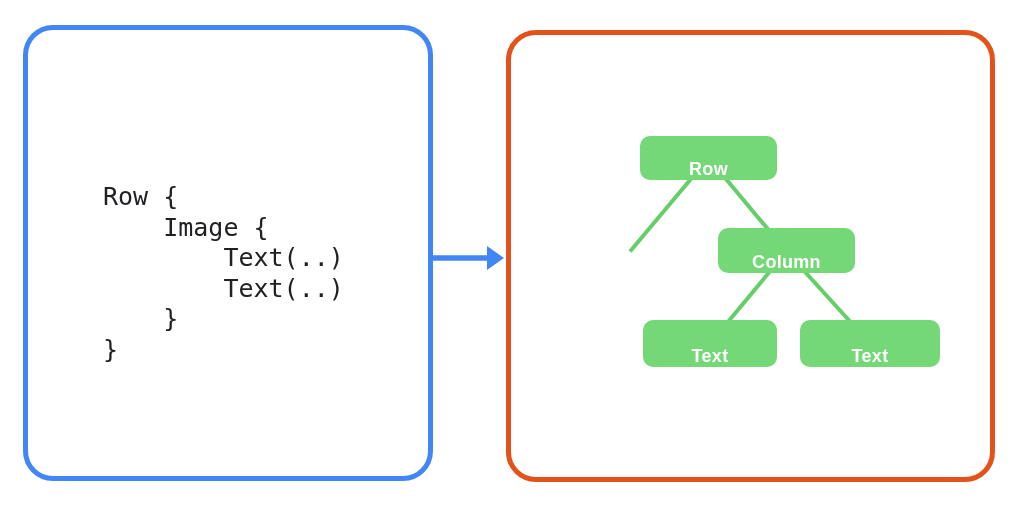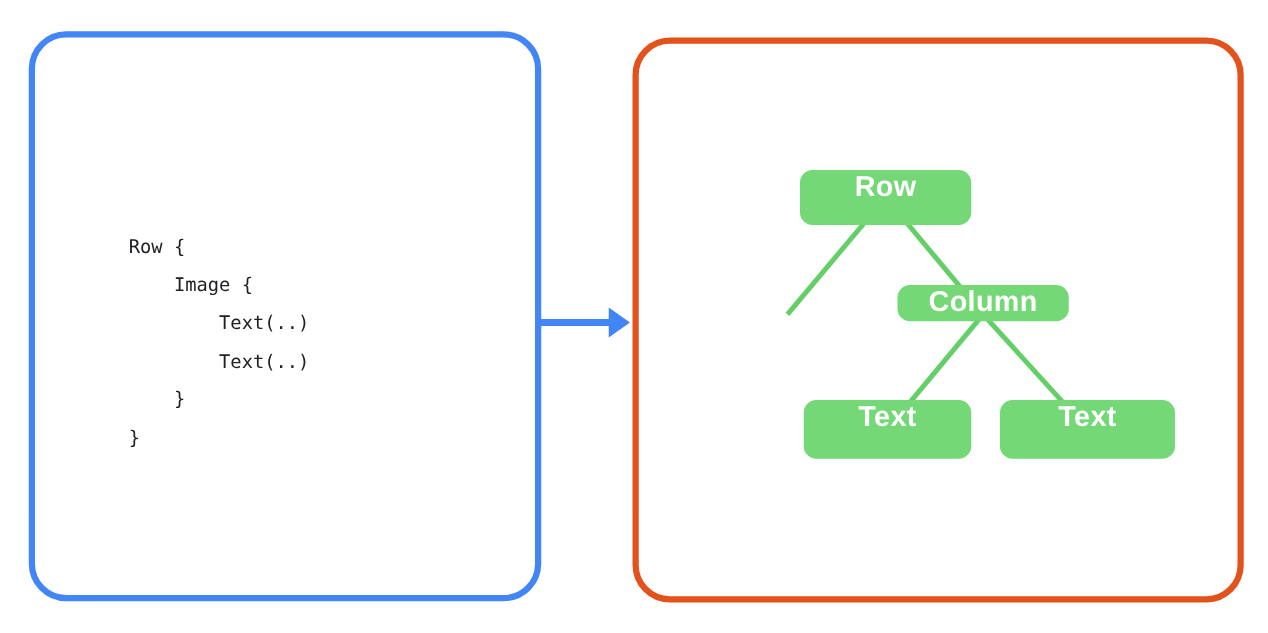--- a/index.html
+++ b/index.html
@@ -3,26 +3,26 @@
 <meta charset="utf-8">
 <style>
   html,body{margin:0;padding:0;background:#ffffff;}
   .canvas{position:relative;width:1014px;height:506px;background:#ffffff;overflow:hidden;
           font-family:"Liberation Sans",sans-serif;}
   .panel{position:absolute;background:#ffffff;box-sizing:border-box;}
   .code-panel{left:23px;top:25px;width:410px;height:456px;border:5px solid #4285F4;border-radius:30px;}
   .tree-panel{left:506px;top:30px;width:489px;height:452px;border:5px solid #E2521A;border-radius:30px;}
   .code-block{position:absolute;left:75px;top:152px;
               font-family:"DejaVu Sans Mono","Liberation Mono",monospace;
-              font-size:15px;line-height:30.5px;color:#202124;white-space:pre;}
+              font-size:25px;line-height:30.5px;color:#202124;white-space:pre;}
   .code-line{white-space:pre;}
   .arrow-svg{position:absolute;left:432px;top:242px;}
   #tree-edges{position:absolute;left:0;top:0;}
-  .tree-node{position:absolute;display:flex;align-items:flex-start;justify-content:center;
-             border-radius:10px;color:#ffffff;font-size:23px;font-weight:700;letter-spacing:0.3px;}
+  .tree-node{position:absolute;display:flex;align-items:flex-end;justify-content:center;
+             border-radius:10px;color:#ffffff;font-size:18px;font-weight:700;letter-spacing:0.3px;}
 </style>
 </head>
 <body>
 
 <div class="canvas">
 
   <div class="panel code-panel" style="border-color: rgb(66, 133, 244);">
     <div class="code-block" id="code-block" style="color: rgb(32, 33, 36);"><div class="code-line">Row {</div><div class="code-line">    Image {</div><div class="code-line">        Text(..)</div><div class="code-line">        Text(..)</div><div class="code-line">    }</div><div class="code-line">}</div></div>
   </div>
 
@@ -34,21 +34,21 @@
   <div class="panel tree-panel" id="tree-panel" style="border-color: rgb(226, 82, 26);">
     <svg id="tree-edges" width="479" height="442" viewBox="0 0 479 442">
         <line x1="197.5" y1="123" x2="119" y2="216.5" stroke="#64CE69" stroke-width="4"></line>
         <line x1="197.5" y1="123" x2="275.5" y2="216.5" stroke="#64CE69" stroke-width="4"></line>
         <line x1="275.5" y1="216.5" x2="199" y2="308.5" stroke="#64CE69" stroke-width="4"></line>
         <line x1="275.5" y1="216.5" x2="359" y2="308.5" stroke="#64CE69" stroke-width="4"></line>
       </svg>
   <div class="tree-node" style="left: 129px; top: 101px; width: 137px; height: 44px; background: rgb(116, 216, 119); color: rgb(255, 255, 255);">
         <span>Row</span>
       </div>
-      <div class="tree-node" style="left: 207px; top: 193px; width: 137px; height: 29px; background: rgb(116, 216, 119); color: rgb(255, 255, 255);">
+      <div class="tree-node" style="left: 207px; top: 193px; width: 137px; height: 45px; background: rgb(116, 216, 119); color: rgb(255, 255, 255);">
         <span>Column</span>
       </div>
       <div class="tree-node" style="left: 132px; top: 285px; width: 134px; height: 47px; background: rgb(116, 216, 119); color: rgb(255, 255, 255);">
         <span>Text</span>
       </div>
       <div class="tree-node" style="left: 289px; top: 285px; width: 140px; height: 47px; background: rgb(116, 216, 119); color: rgb(255, 255, 255);">
         <span>Text</span>
       </div>
     </div>
 

